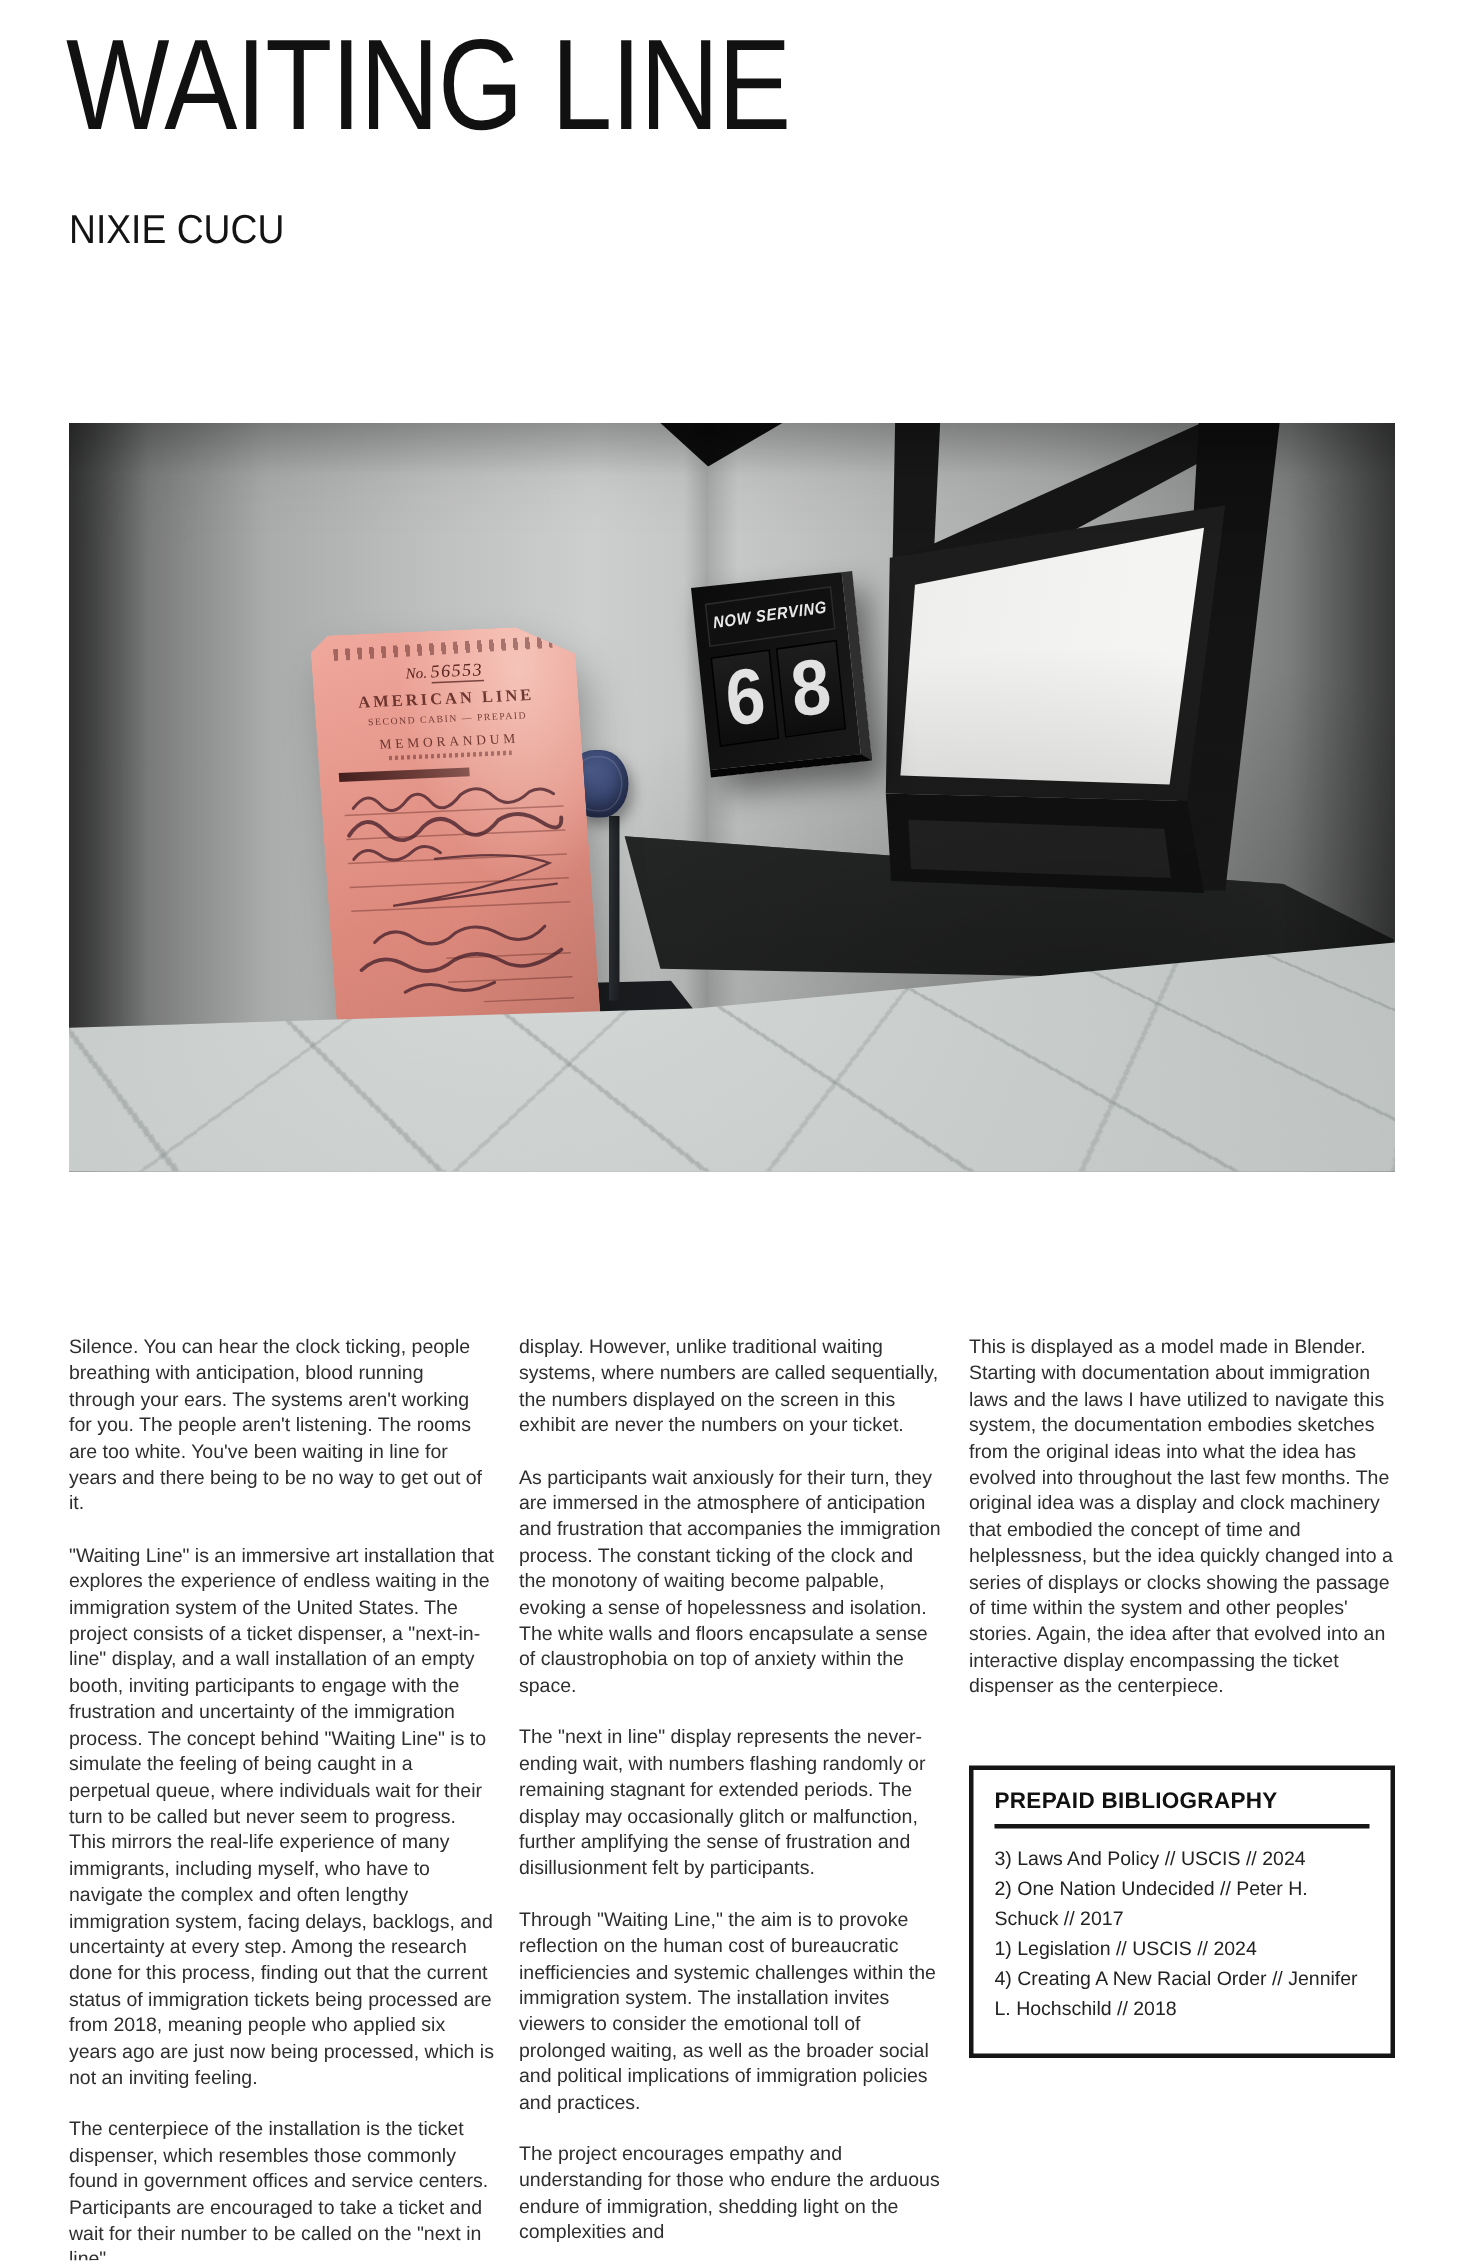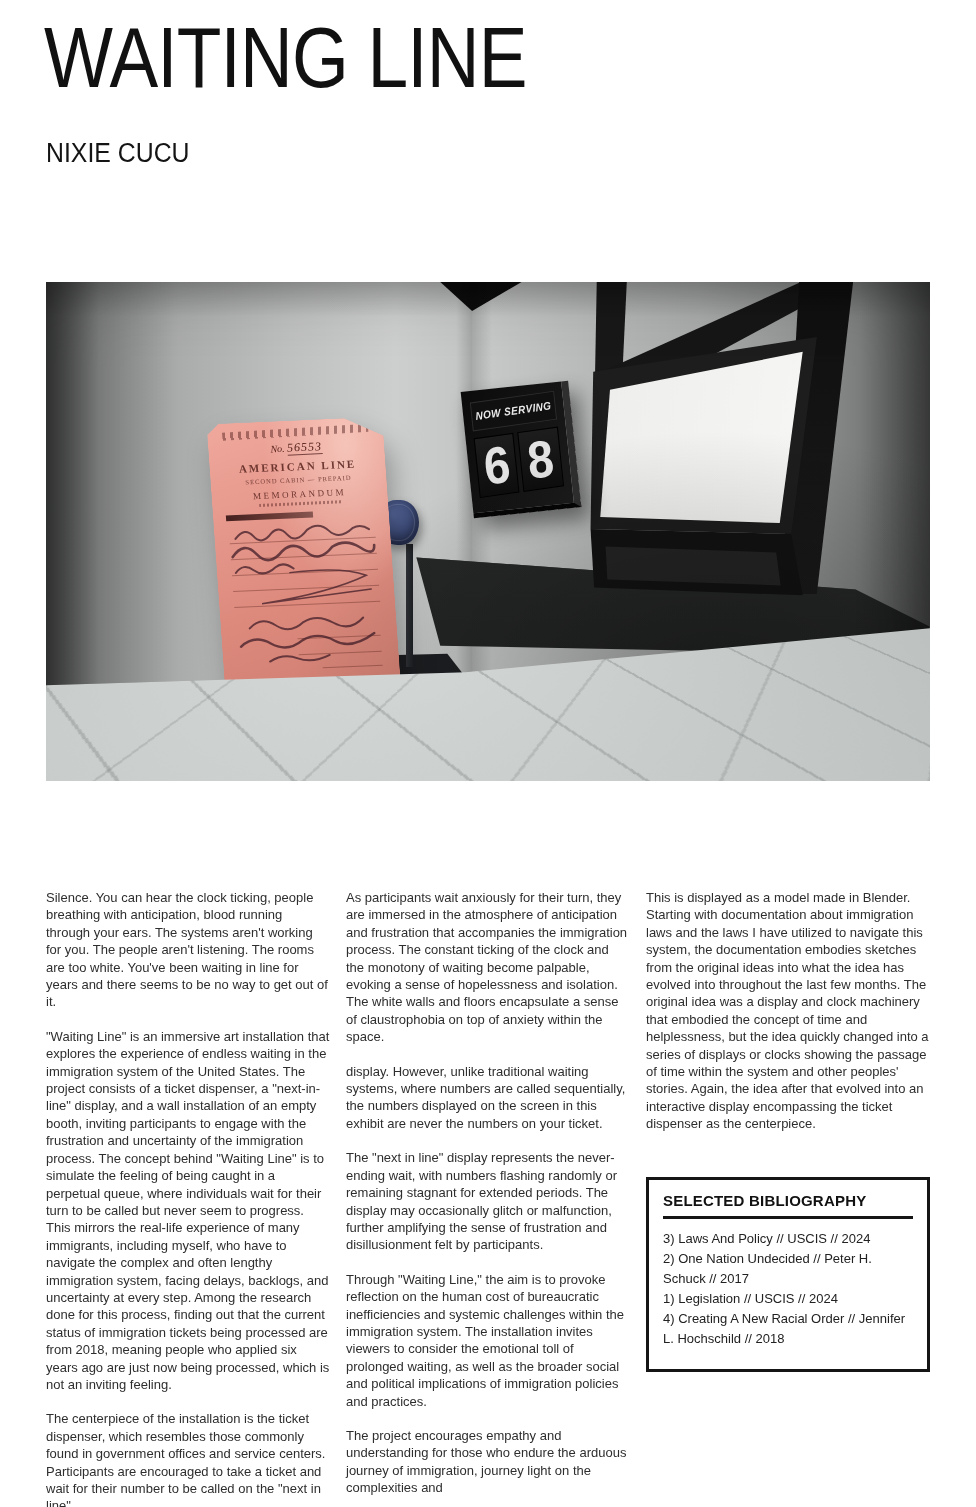--- a/index.html
+++ b/index.html
@@ -235,36 +235,36 @@
         <div class="t-fine"></div>
 
       </div>
     </div>
 
     <div class="vignette"></div>
   </div>
 
   <div class="columns">
     <div class="col">
-      <p>Silence. You can hear the clock ticking, people breathing with anticipation, blood running through your ears. The systems aren't working for you. The people aren't listening. The rooms are too white. You've been waiting in line for years and there seems to be no way to get out of it.</p>
+      <p>Silence. You can hear the clock ticking, people breathing with anticipation, blood running through your ears. The systems aren't working for you. The people aren't listening. The rooms are too white. You've been waiting in line for years and there being to be no way to get out of it.</p>
       <p>"Waiting Line" is an immersive art installation that explores the experience of endless waiting in the immigration system of the United States. The project consists of a ticket dispenser, a "next-in-line" display, and a wall installation of an empty booth, inviting participants to engage with the frustration and uncertainty of the immigration process. The concept behind "Waiting Line" is to simulate the feeling of being caught in a perpetual queue, where individuals wait for their turn to be called but never seem to progress. This mirrors the real-life experience of many immigrants, including myself, who have to navigate the complex and often lengthy immigration system, facing delays, backlogs, and uncertainty at every step. Among the research done for this process, finding out that the current status of immigration tickets being processed are from 2018, meaning people who applied six years ago are just now being processed, which is not an inviting feeling.</p>
       <p>The centerpiece of the installation is the ticket dispenser, which resembles those commonly found in government offices and service centers. Participants are encouraged to take a ticket and wait for their number to be called on the "next in line"</p>
     </div>
     <div class="col">
+      <p>display. However, unlike traditional waiting systems, where numbers are called sequentially, the numbers displayed on the screen in this exhibit are never the numbers on your ticket.</p>
       <p>As participants wait anxiously for their turn, they are immersed in the atmosphere of anticipation and frustration that accompanies the immigration process. The constant ticking of the clock and the monotony of waiting become palpable, evoking a sense of hopelessness and isolation. The white walls and floors encapsulate a sense of claustrophobia on top of anxiety within the space.</p>
-      <p>display. However, unlike traditional waiting systems, where numbers are called sequentially, the numbers displayed on the screen in this exhibit are never the numbers on your ticket.</p>
       <p>The "next in line" display represents the never-ending wait, with numbers flashing randomly or remaining stagnant for extended periods. The display may occasionally glitch or malfunction, further amplifying the sense of frustration and disillusionment felt by participants.</p>
       <p>Through "Waiting Line," the aim is to provoke reflection on the human cost of bureaucratic inefficiencies and systemic challenges within the immigration system. The installation invites viewers to consider the emotional toll of prolonged waiting, as well as the broader social and political implications of immigration policies and practices.</p>
-      <p>The project encourages empathy and understanding for those who endure the arduous journey of immigration, journey light on the complexities and</p>
+      <p>The project encourages empathy and understanding for those who endure the arduous endure of immigration, shedding light on the complexities and</p>
     </div>
     <div class="col">
       <p>This is displayed as a model made in Blender. Starting with documentation about immigration laws and the laws I have utilized to navigate this system, the documentation embodies sketches from the original ideas into what the idea has evolved into throughout the last few months. The original idea was a display and clock machinery that embodied the concept of time and helplessness, but the idea quickly changed into a series of displays or clocks showing the passage of time within the system and other peoples' stories. Again, the idea after that evolved into an interactive display encompassing the ticket dispenser as the centerpiece.</p>
 
       <div class="biblio">
-        <div class="biblio-title">SELECTED BIBLIOGRAPHY</div>
+        <div class="biblio-title">PREPAID BIBLIOGRAPHY</div>
         <div class="biblio-rule"></div>
         <div class="biblio-item">3) Laws And Policy // USCIS // 2024</div>
         <div class="biblio-item">2) One Nation Undecided // Peter H. Schuck // 2017</div>
         <div class="biblio-item">1) Legislation // USCIS // 2024</div>
         <div class="biblio-item">4) Creating A New Racial Order // Jennifer L. Hochschild // 2018</div>
       </div>
     </div>
   </div>
 
 </div>

